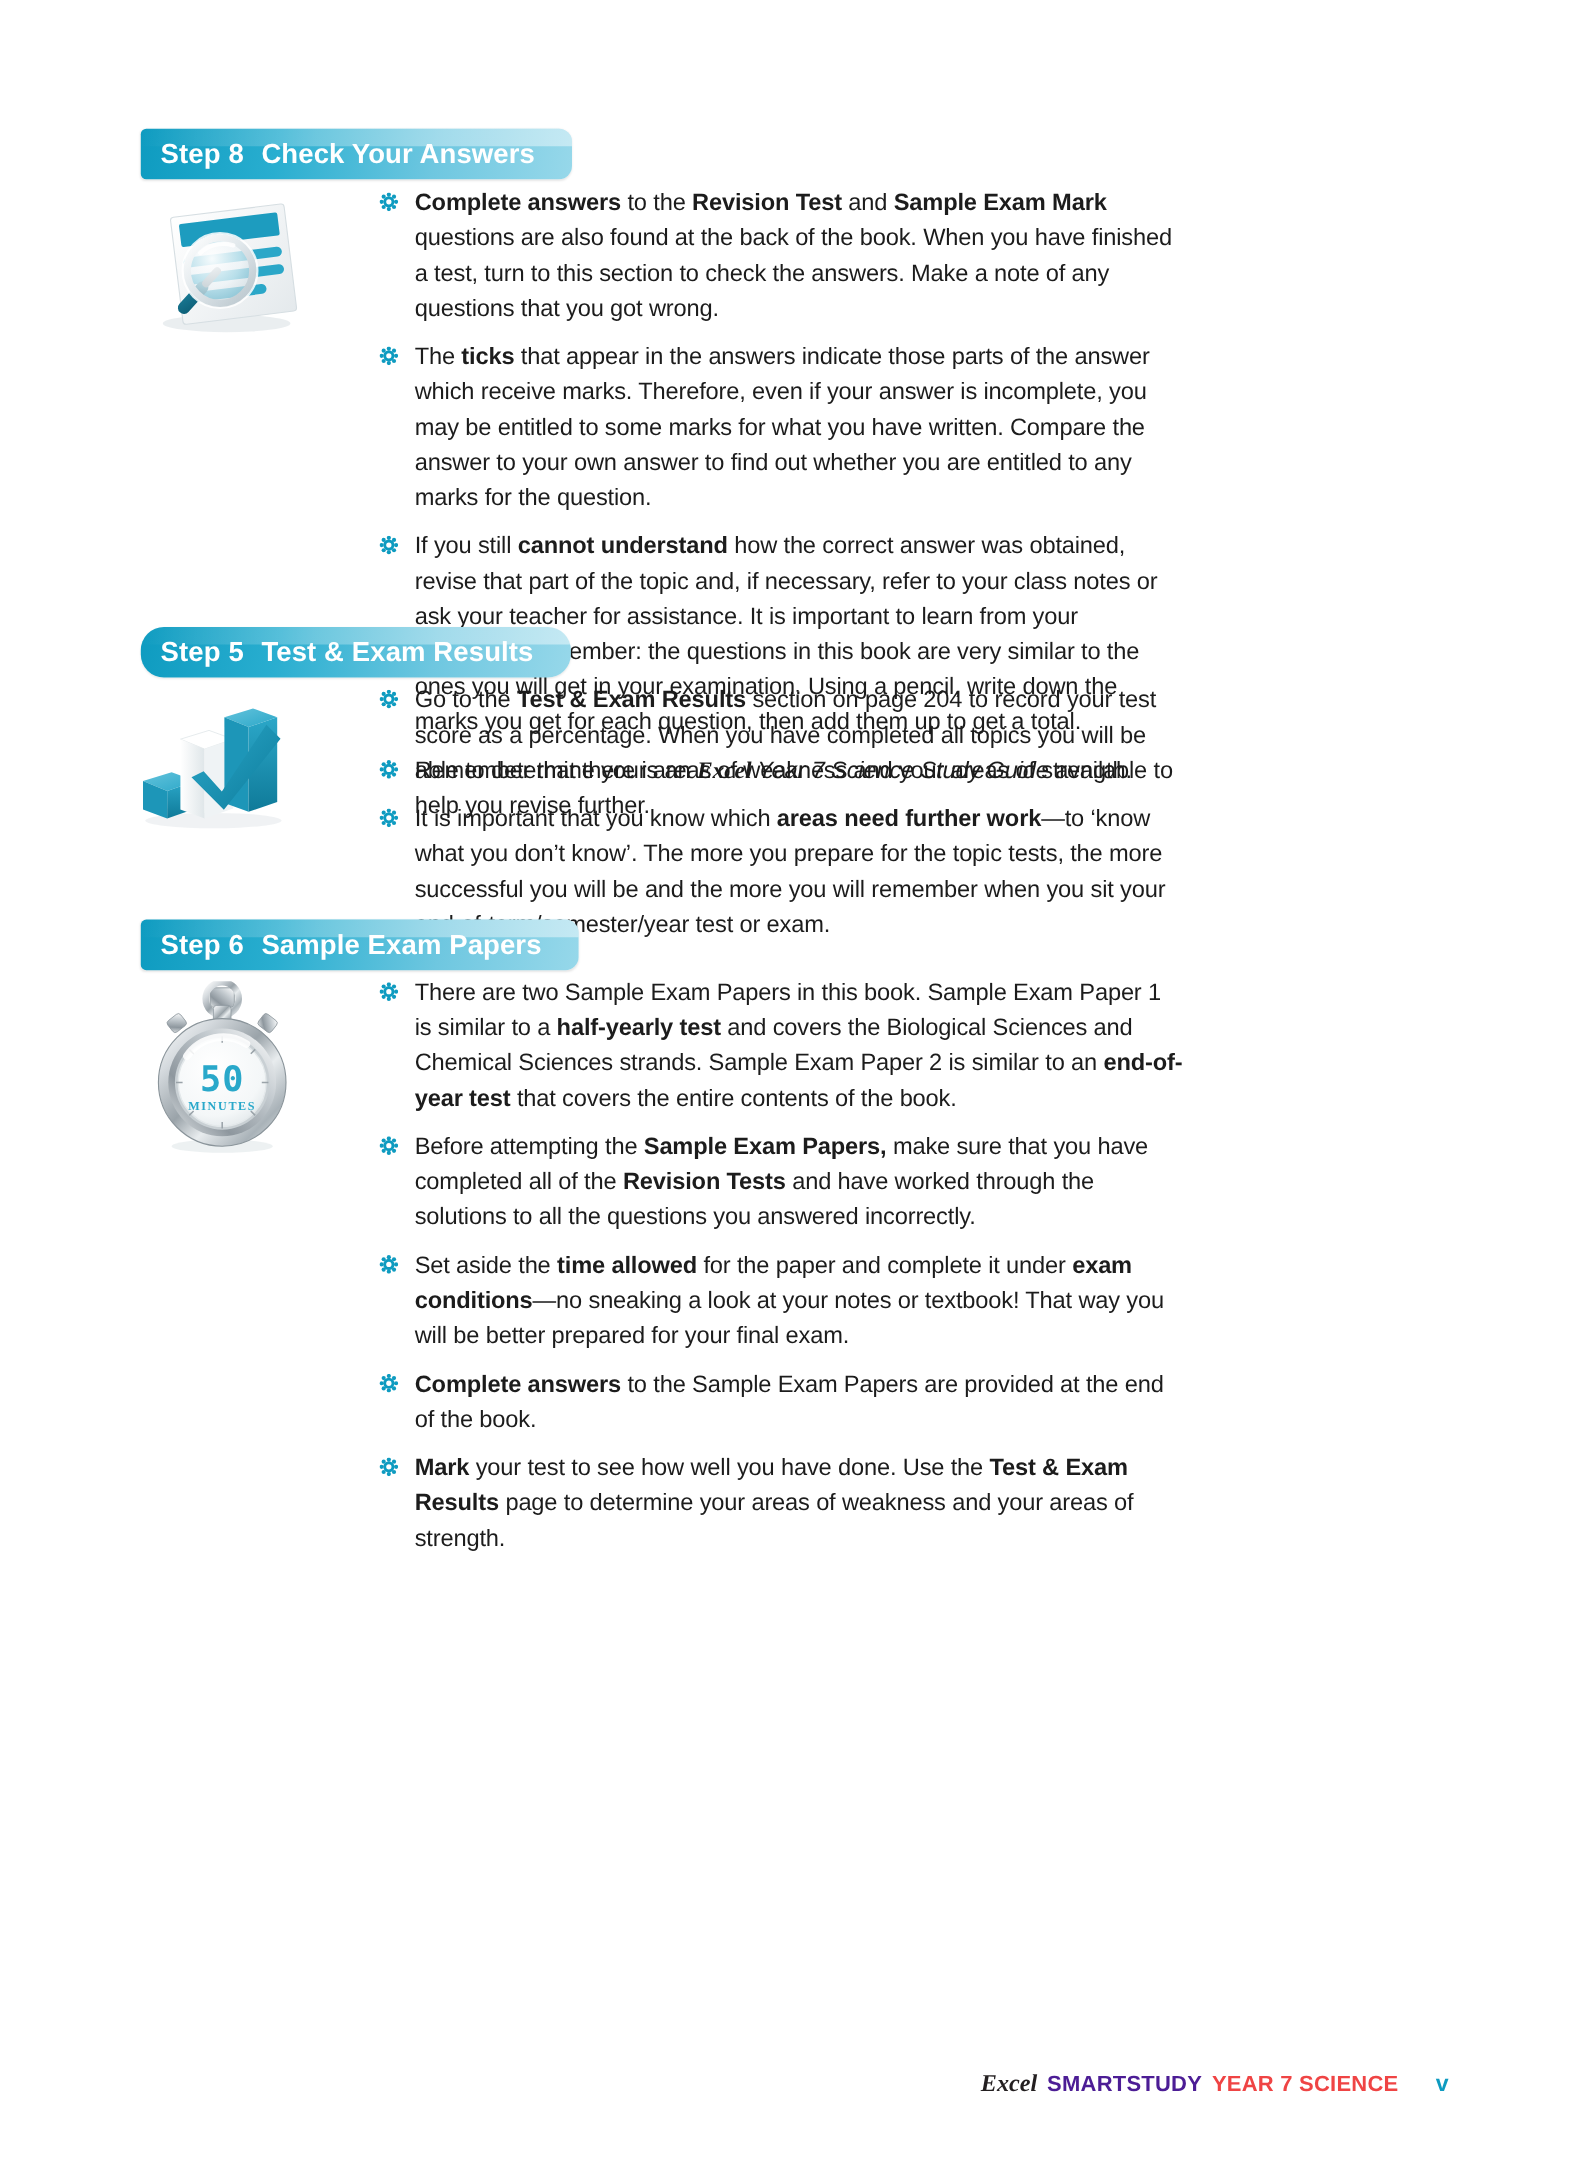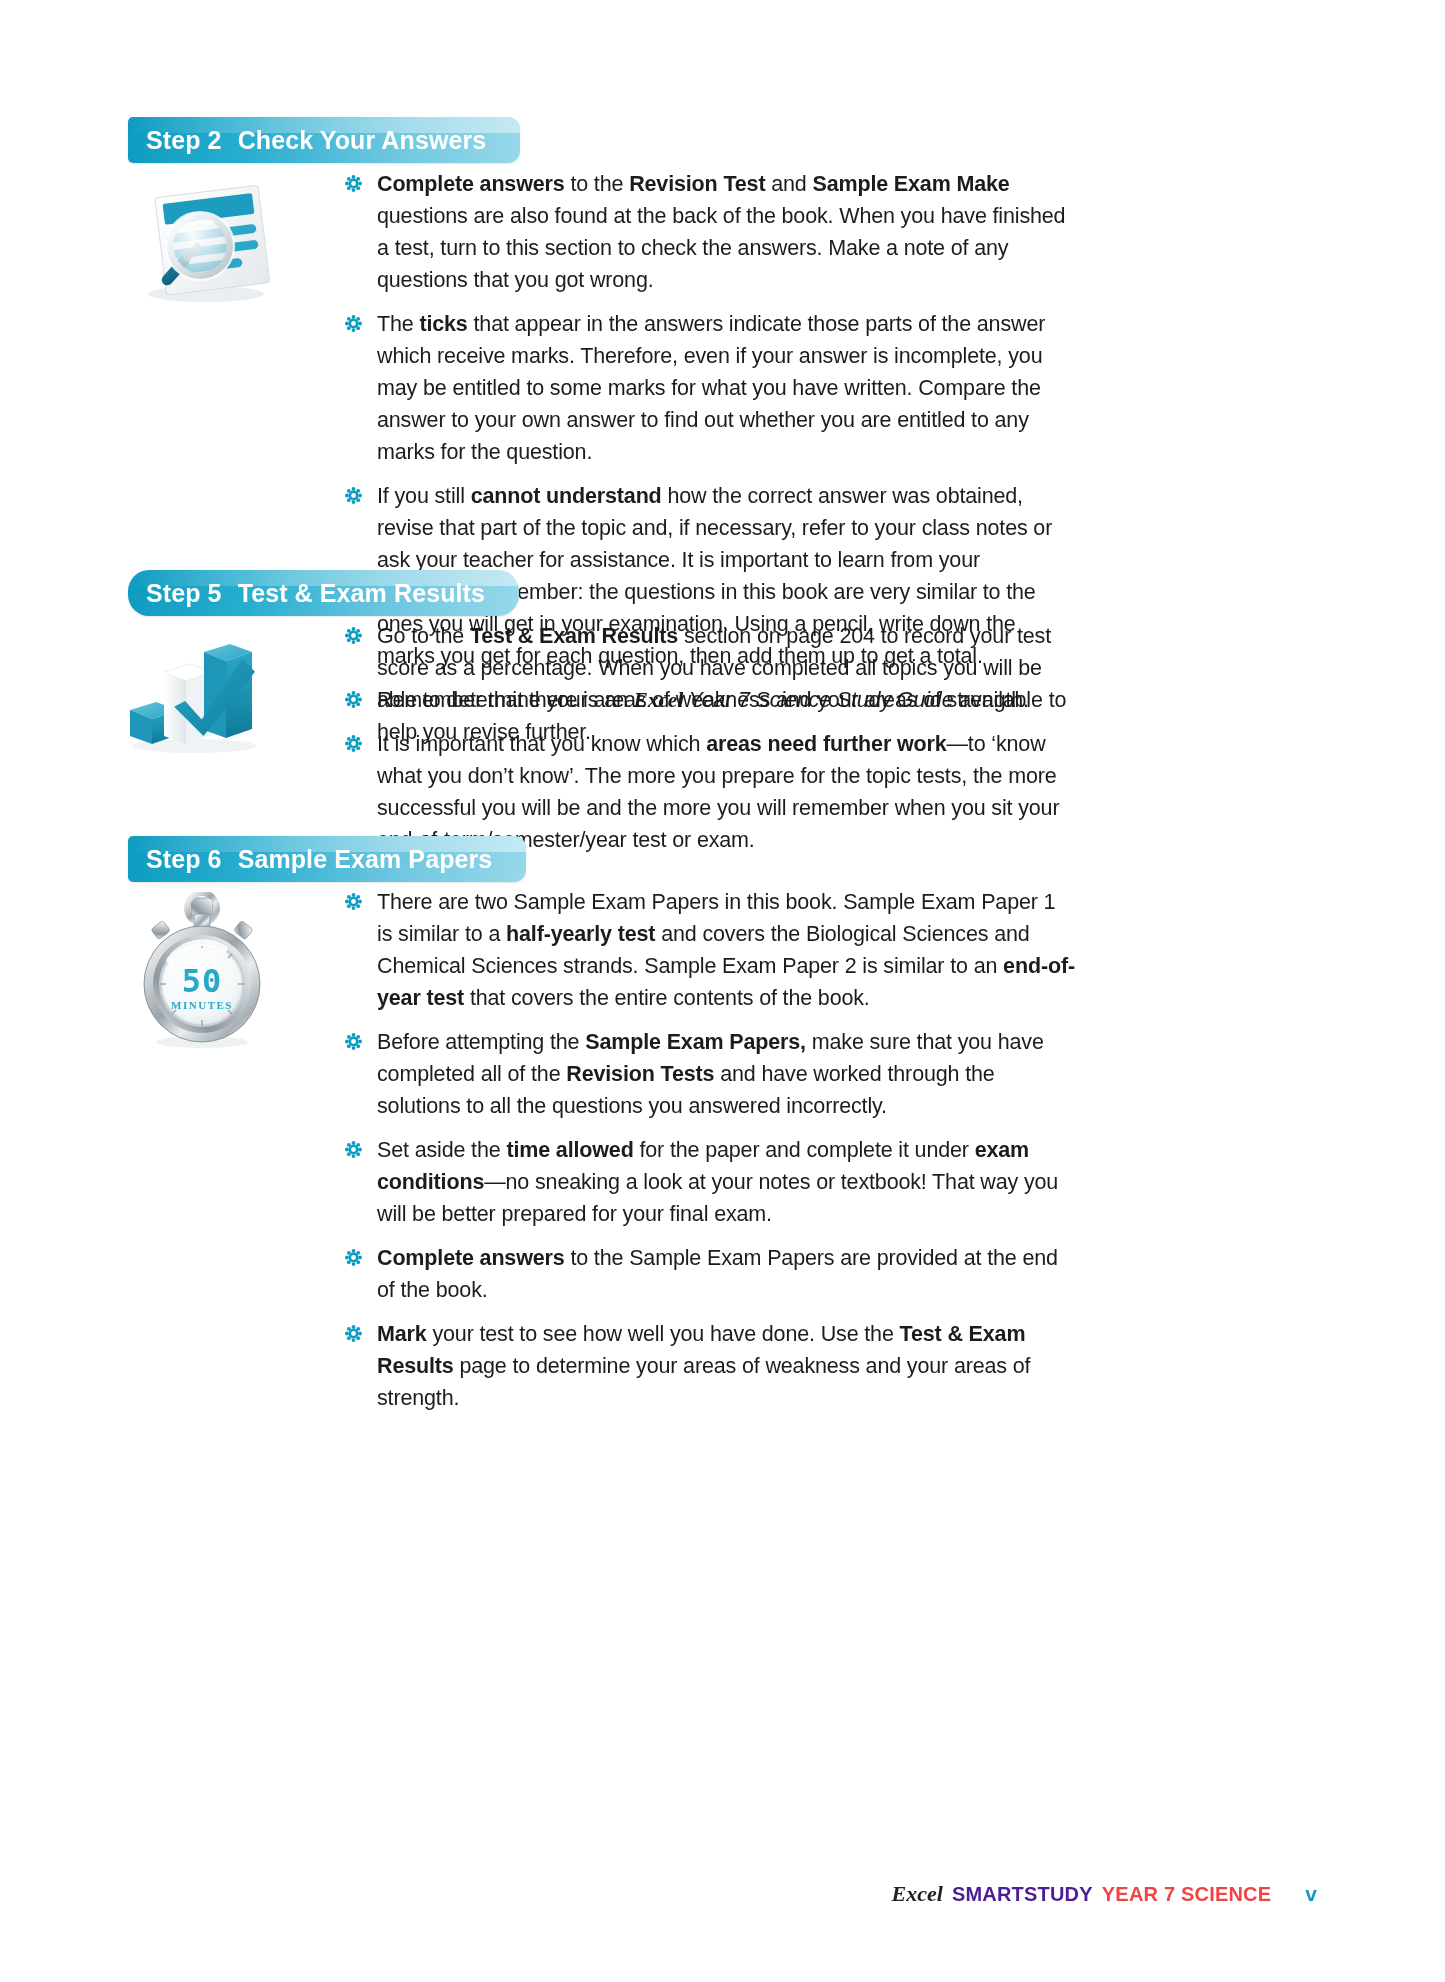--- a/index.html
+++ b/index.html
@@ -145,21 +145,21 @@
     color: #0e9bc0;
     margin-left: 34px;
   }
 </style>
 </head>
 <body>
 
 <div class="page">
 
   <div class="step-banner" id="banner-step4">
-    <span class="step-num">Step 2</span>
+    <span class="step-num">Step 8</span>
     <span class="step-title">Check Your Answers</span>
   </div>
 
   <div class="section" id="section-step4">
     <div class="illus" id="illus-step4">
       <svg width="160" height="130" viewBox="0 0 160 130" xmlns="http://www.w3.org/2000/svg">
         <defs>
           <linearGradient id="g4paper" x1="0" y1="0" x2="1" y2="1">
             <stop offset="0%" stop-color="#ffffff"></stop>
               <stop offset="100%" stop-color="#e4e9ec"></stop>
@@ -213,21 +213,21 @@
                 <circle cx="15.1" cy="8.5" r="1.9"></circle>
                 <circle cx="13.2" cy="13.2" r="1.9"></circle>
                 <circle cx="8.5" cy="15.1" r="1.9"></circle>
                 <circle cx="3.8" cy="13.2" r="1.9"></circle>
                 <circle cx="1.9" cy="8.5" r="1.9"></circle>
                 <circle cx="3.8" cy="3.8" r="1.9"></circle>
                 <circle cx="8.5" cy="8.5" r="5.1"></circle>
               </g>
               <circle cx="8.5" cy="8.5" r="2.4" fill="#ffffff"></circle>
             </svg></span>
-          <div class="bullet-text"><b>Complete answers</b><span> to the </span><b>Revision Test</b><span> and </span><b>Sample Exam Make</b><span> questions are also found at the back of the book. When you have finished a test, turn to this section to check the answers. Make a note of any questions that you got wrong.</span></div>
+          <div class="bullet-text"><b>Complete answers</b><span> to the </span><b>Revision Test</b><span> and </span><b>Sample Exam Mark</b><span> questions are also found at the back of the book. When you have finished a test, turn to this section to check the answers. Make a note of any questions that you got wrong.</span></div>
         </div>
         <div class="bullet-item">
           <span class="bullet-icon"><svg width="17" height="17" viewBox="0 0 17 17" xmlns="http://www.w3.org/2000/svg">
               <g fill="#0e9bc0">
                 <circle cx="8.5" cy="1.9" r="1.9"></circle>
                 <circle cx="13.2" cy="3.8" r="1.9"></circle>
                 <circle cx="15.1" cy="8.5" r="1.9"></circle>
                 <circle cx="13.2" cy="13.2" r="1.9"></circle>
                 <circle cx="8.5" cy="15.1" r="1.9"></circle>
                 <circle cx="3.8" cy="13.2" r="1.9"></circle>

